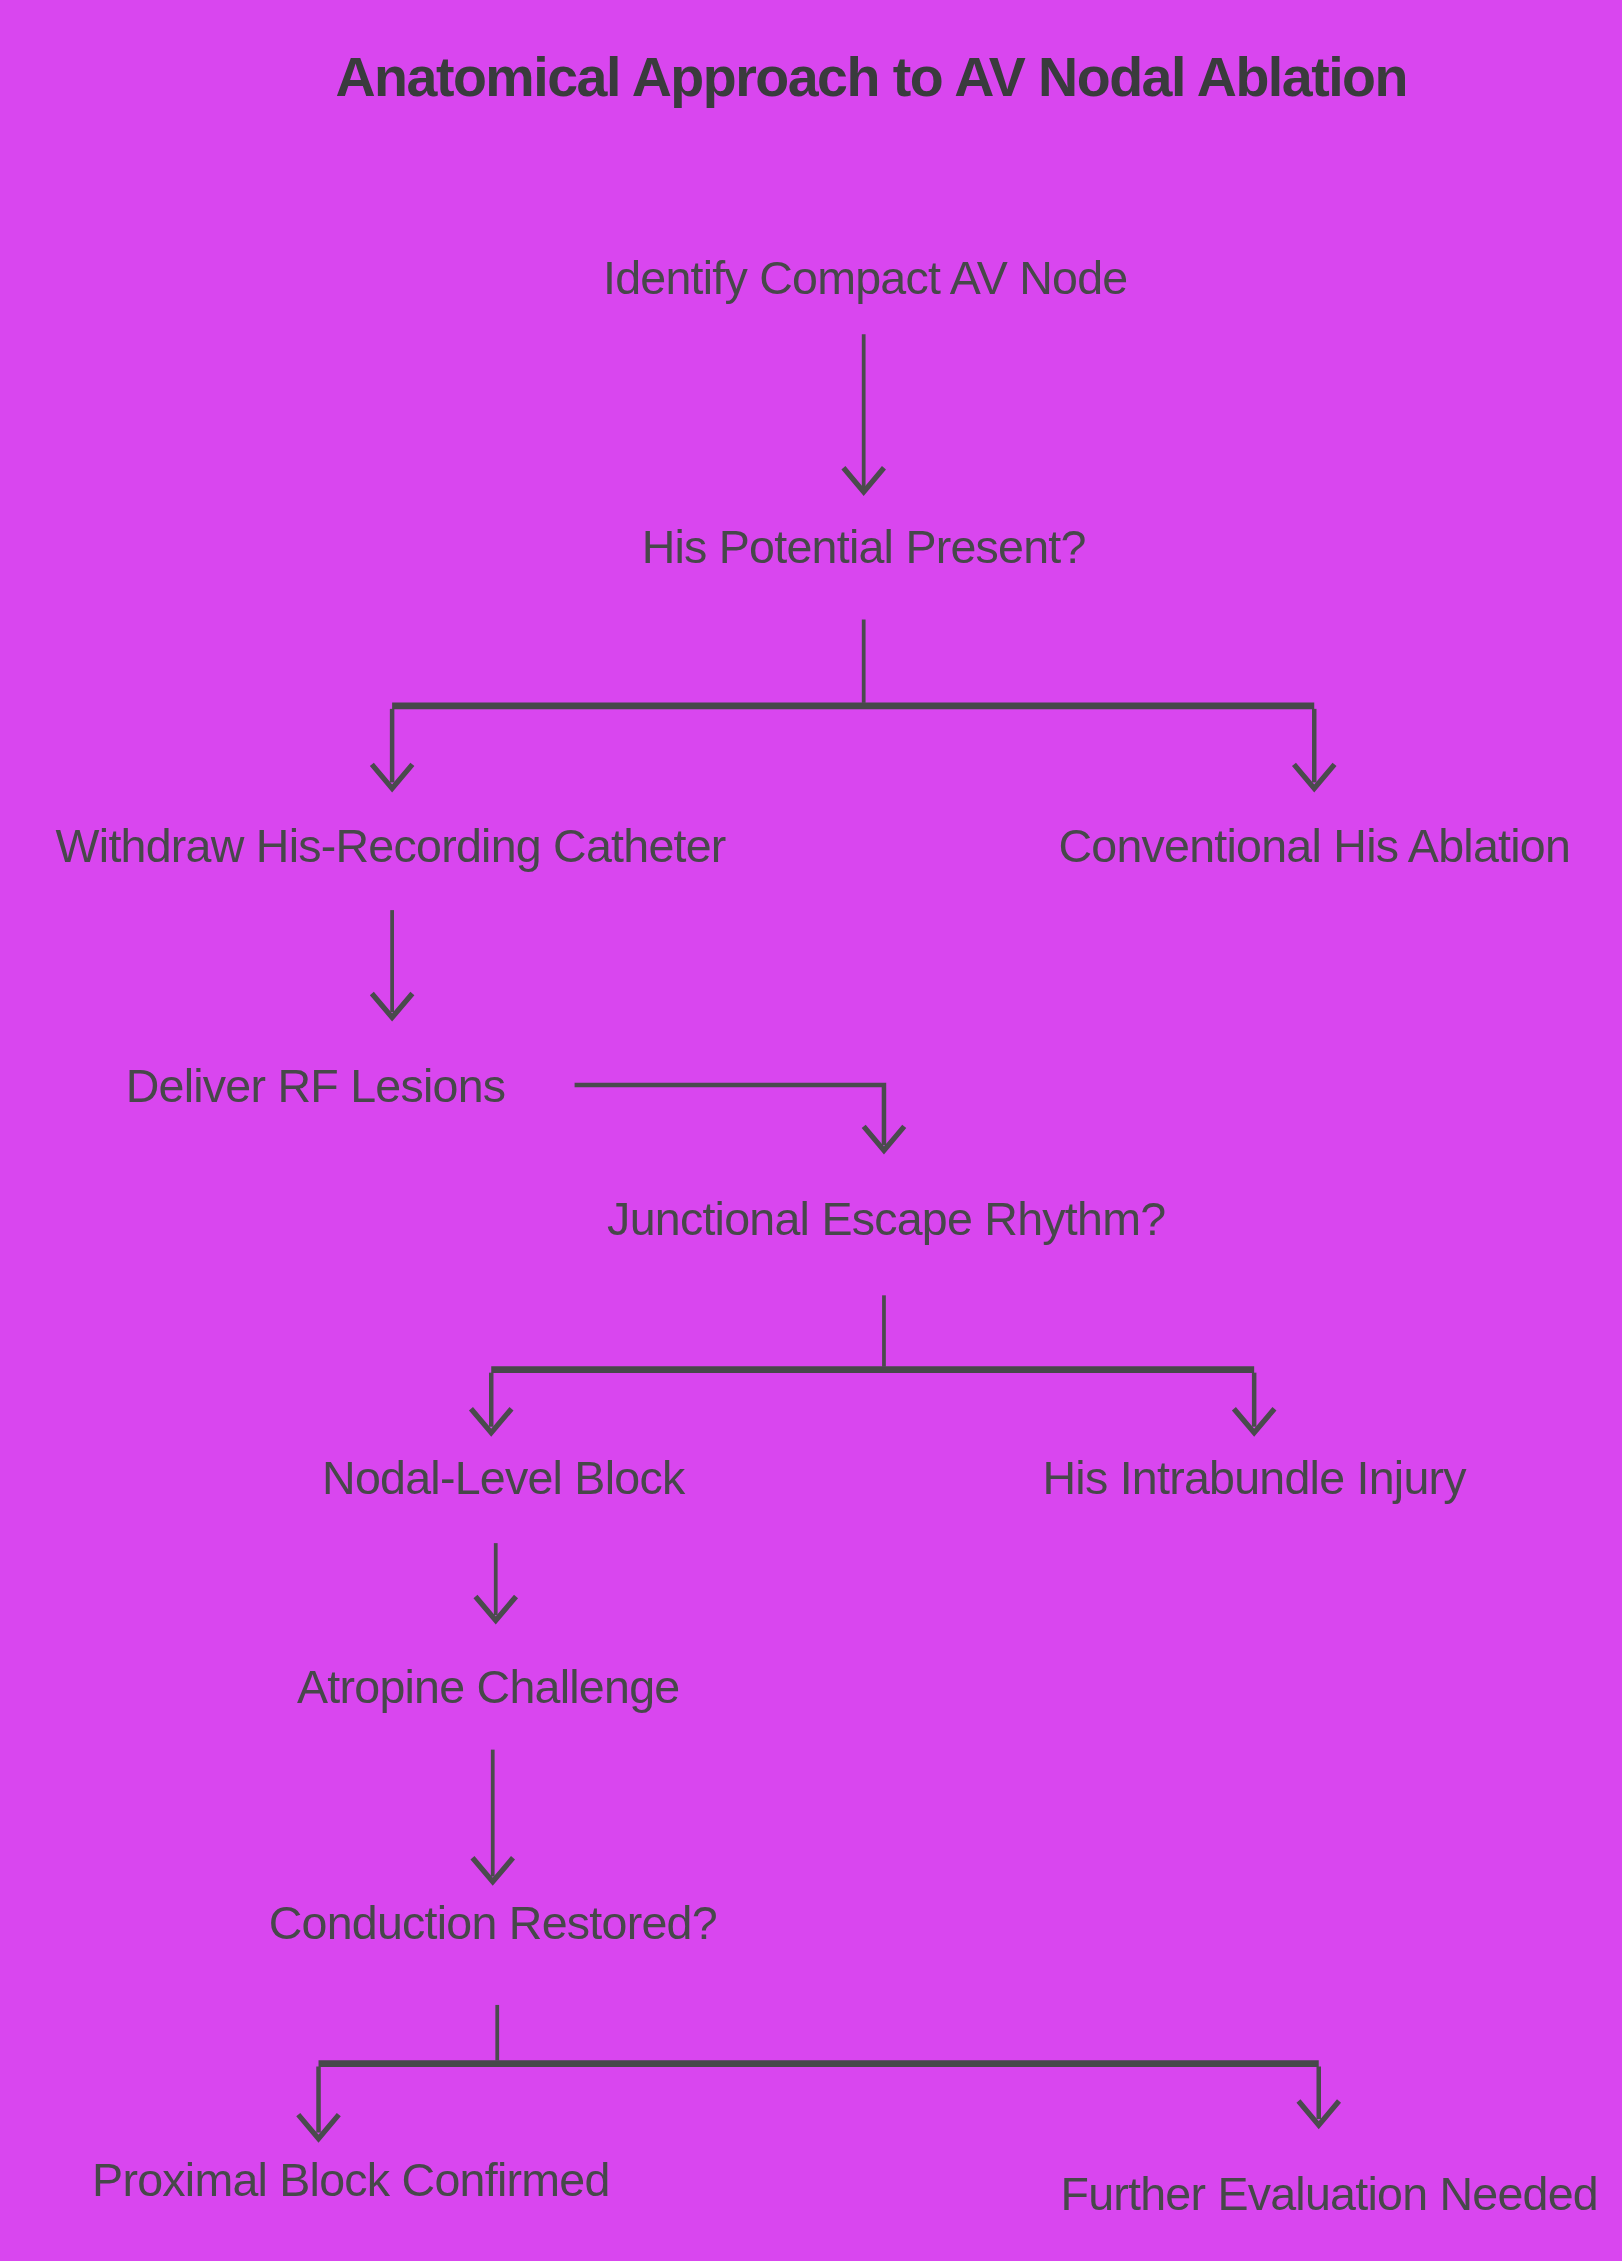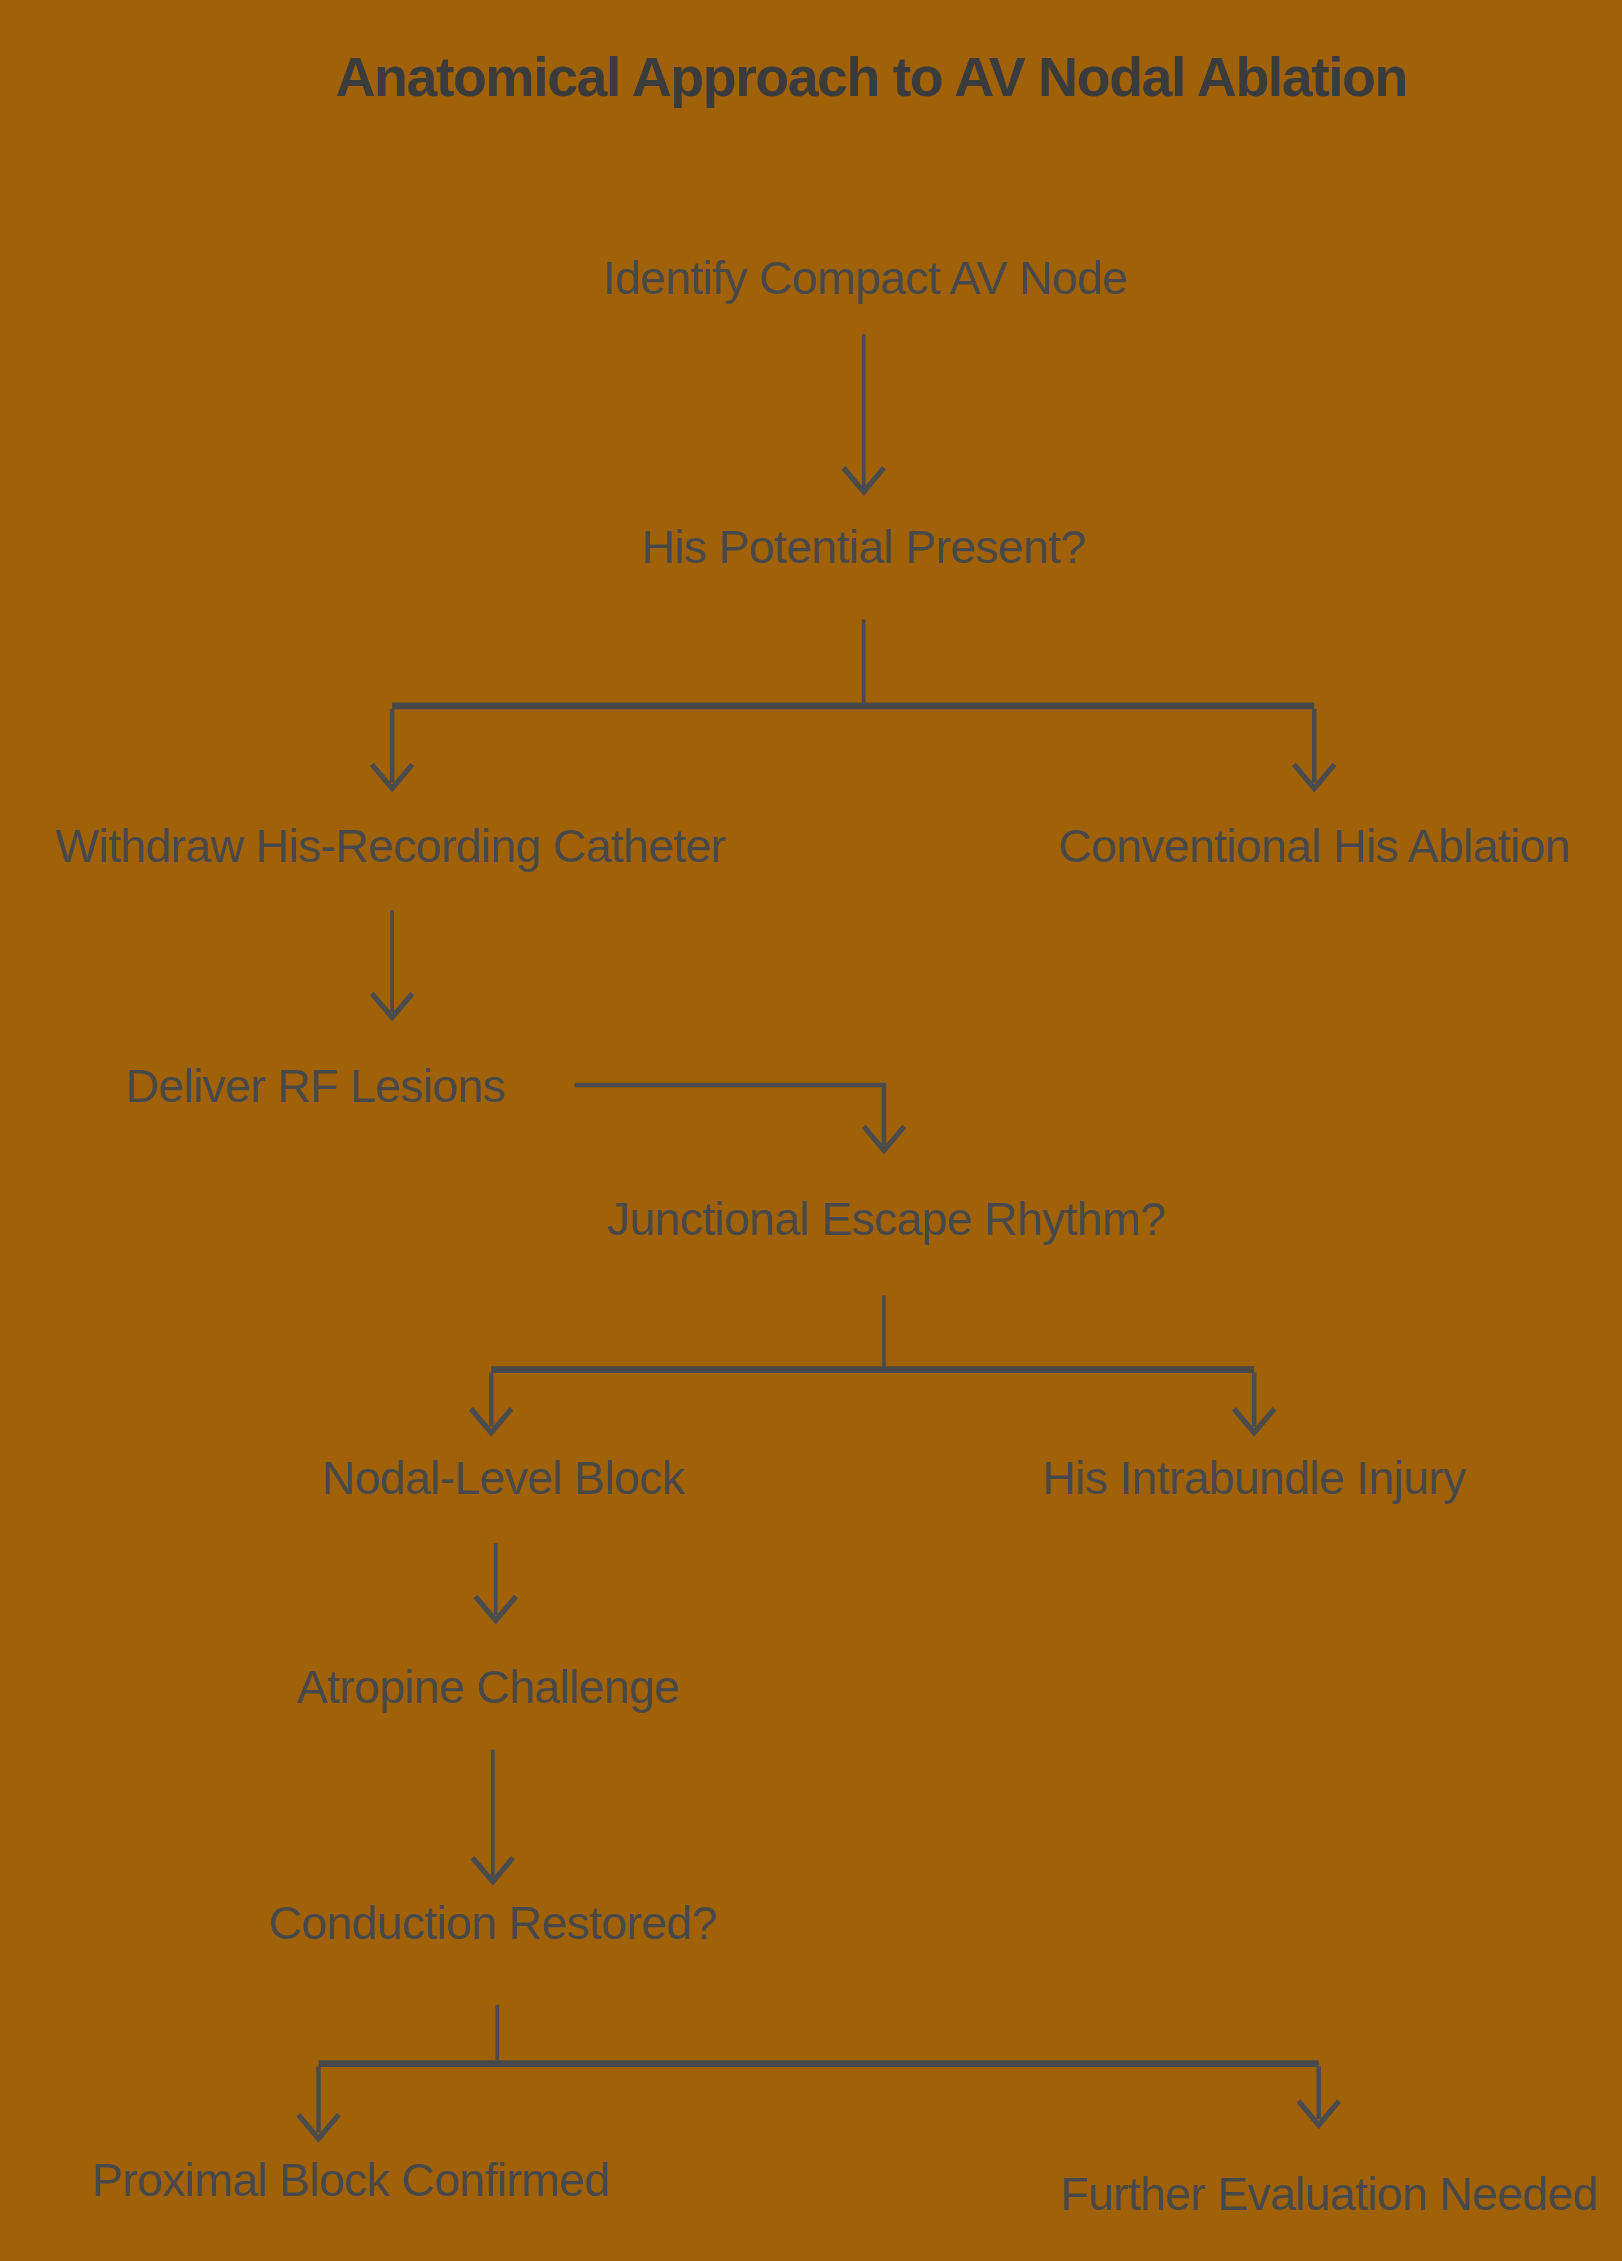--- a/index.html
+++ b/index.html
@@ -3,21 +3,21 @@
 <meta charset="utf-8">
 <style>
   html, body {
     margin: 0;
     padding: 0;
     background: #ffffff;
   }
   .page {
     width: 1623px;
     height: 2261px;
-    background: #a16207;
+    background: #d946ef;
     position: relative;
     overflow: hidden;
   }
   svg { display: block; }
 
   .title {
     font-family: "Liberation Sans", sans-serif;
     font-size: 74px;
     font-weight: bold;
     letter-spacing: -2px;

